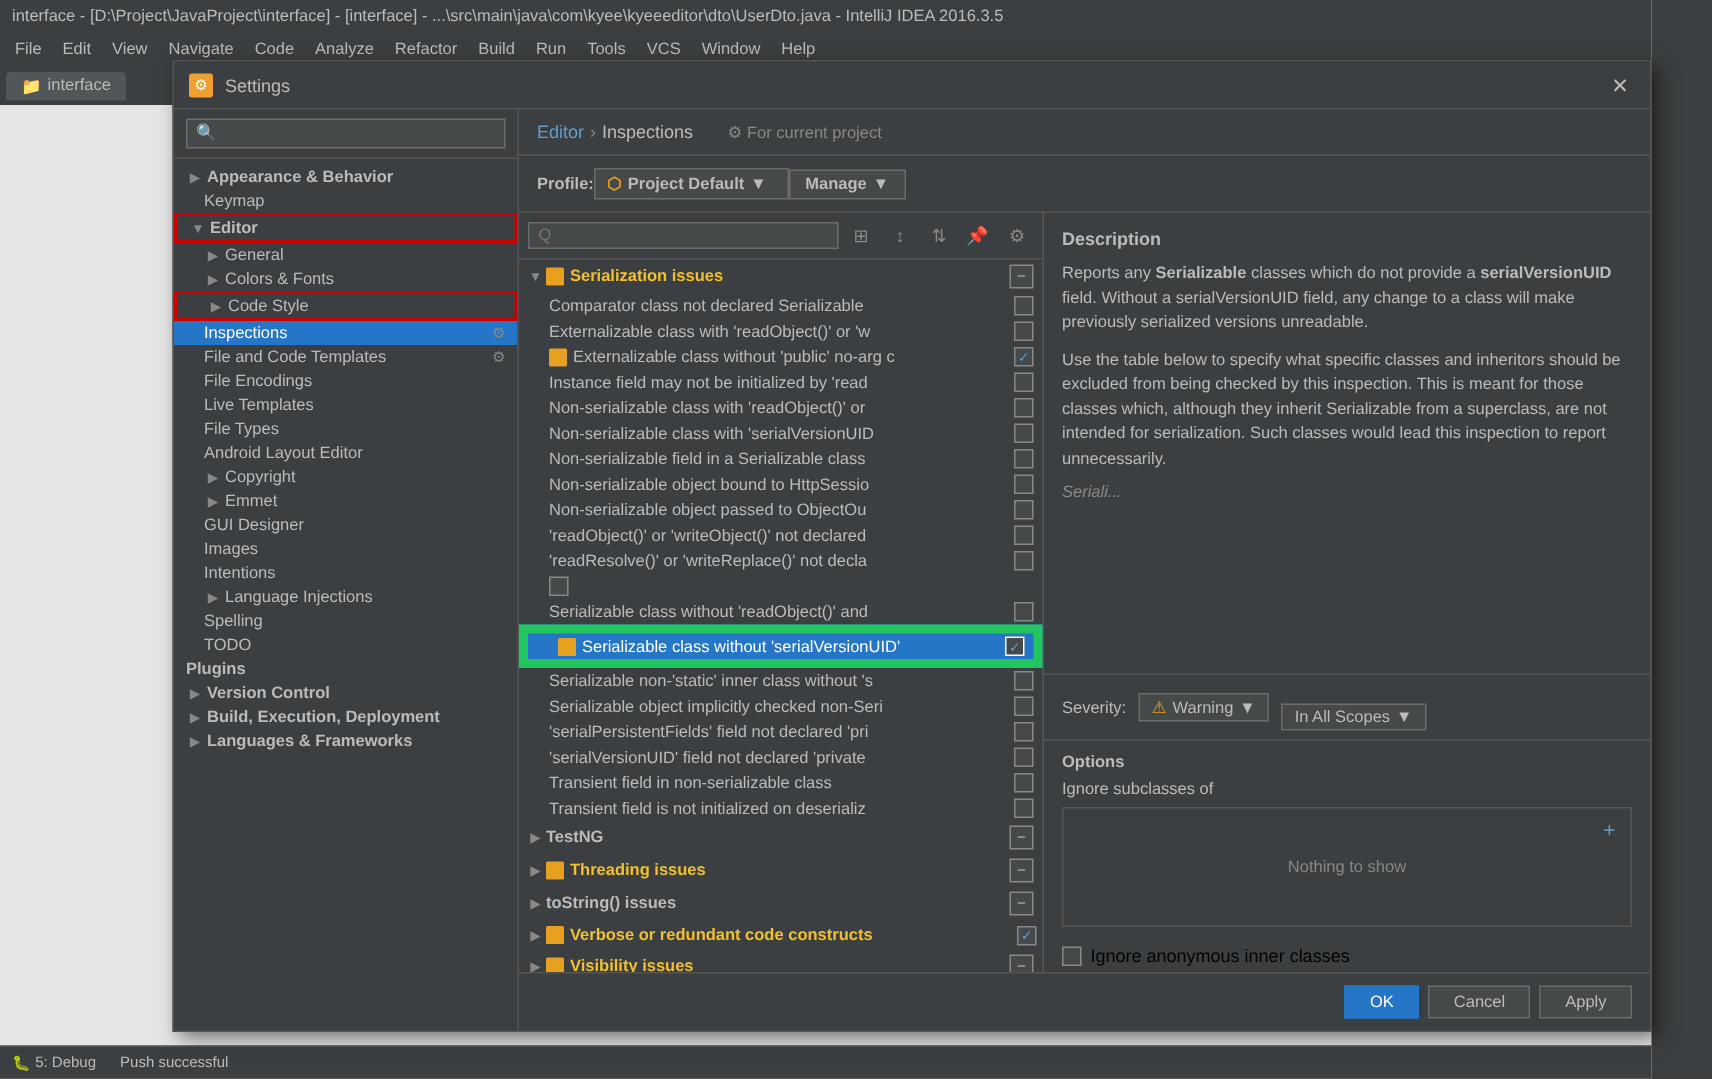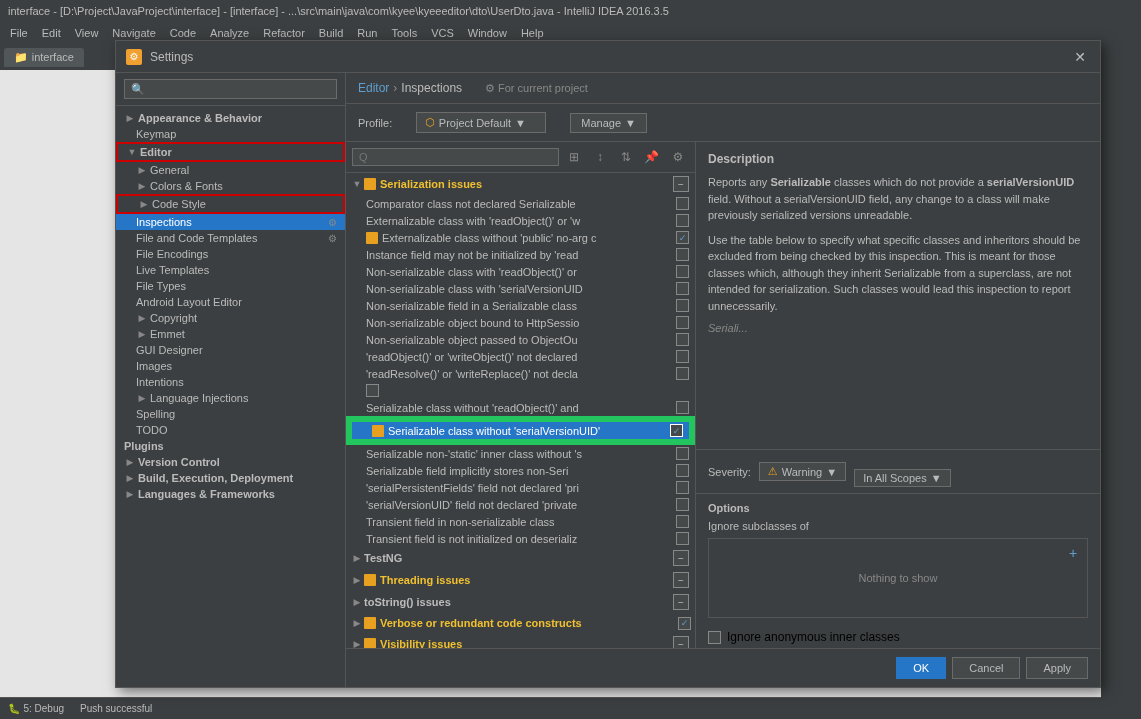--- a/index.html
+++ b/index.html
@@ -53,21 +53,21 @@
     
     .dialog-main { flex: 1; display: flex; flex-direction: column; background: #3c3f41; overflow: hidden; }
 
     
     .breadcrumb-bar { padding: 8px 12px; border-bottom: 1px solid #555; display: flex; align-items: center; gap: 4px; color: #bbbbbb; font-size: 12px; }
     .breadcrumb-sep { color: #888; }
     .breadcrumb-link { color: #5f9fcf; cursor: pointer; }
     .for-project { color: #888; font-size: 11px; margin-left: 19px; }
 
     
-    .profile-row { padding: 8px 12px; display: flex; align-items: center; gap: 24px; border-bottom: 1px solid #555; }
+    .profile-row { padding: 8px 12px; display: flex; align-items: center; gap: 0; border-bottom: 1px solid #555; font-weight: bold; }
     .profile-label { color: #bbbbbb; font-size: 11px; }
     .profile-dropdown { background: #45494a; border: 1px solid #6b6b6b; color: #bbbbbb; padding: 3px 8px; font-size: 11px; display: flex; align-items: center; gap: 4px; cursor: pointer; min-width: 130px; }
     .manage-btn { background: #45494a; border: 1px solid #6b6b6b; color: #bbbbbb; padding: 3px 10px; font-size: 11px; cursor: pointer; display: flex; align-items: center; gap: 4px; }
 
     
     .inspections-content { flex: 1; display: flex; overflow: hidden; }
 
     
     .inspection-list-panel { width: 350px; border-right: 1px solid #555; display: flex; flex-direction: column; }
     .inspection-toolbar { display: flex; align-items: center; padding: 4px 6px; gap: 4px; border-bottom: 1px solid #555; }
@@ -393,21 +393,21 @@
                 <div class="inspection-item selected" style="background:#2676c8;border:6px solid #22c55e;">
                   <div class="color-indicator color-yellow" style="background:#e8a020;"></div>
                   <span class="item-label" style="color:#fff;">Serializable class without 'serialVersionUID'</span>
                   <div class="item-checkbox checked" style="background:#45494a;color:#5f9fcf;">✓</div>
                 </div>
                 <div class="inspection-item">
                   <span class="item-label">Serializable non-'static' inner class without 's</span>
                   <div class="item-checkbox"></div>
                 </div>
                 <div class="inspection-item">
-                  <span class="item-label">Serializable field implicitly stores non-Seri</span>
+                  <span class="item-label">Serializable object implicitly checked non-Seri</span>
                   <div class="item-checkbox"></div>
                 </div>
                 <div class="inspection-item">
                   <span class="item-label">'serialPersistentFields' field not declared 'pri</span>
                   <div class="item-checkbox"></div>
                 </div>
                 <div class="inspection-item">
                   <span class="item-label">'serialVersionUID' field not declared 'private</span>
                   <div class="item-checkbox"></div>
                 </div>

